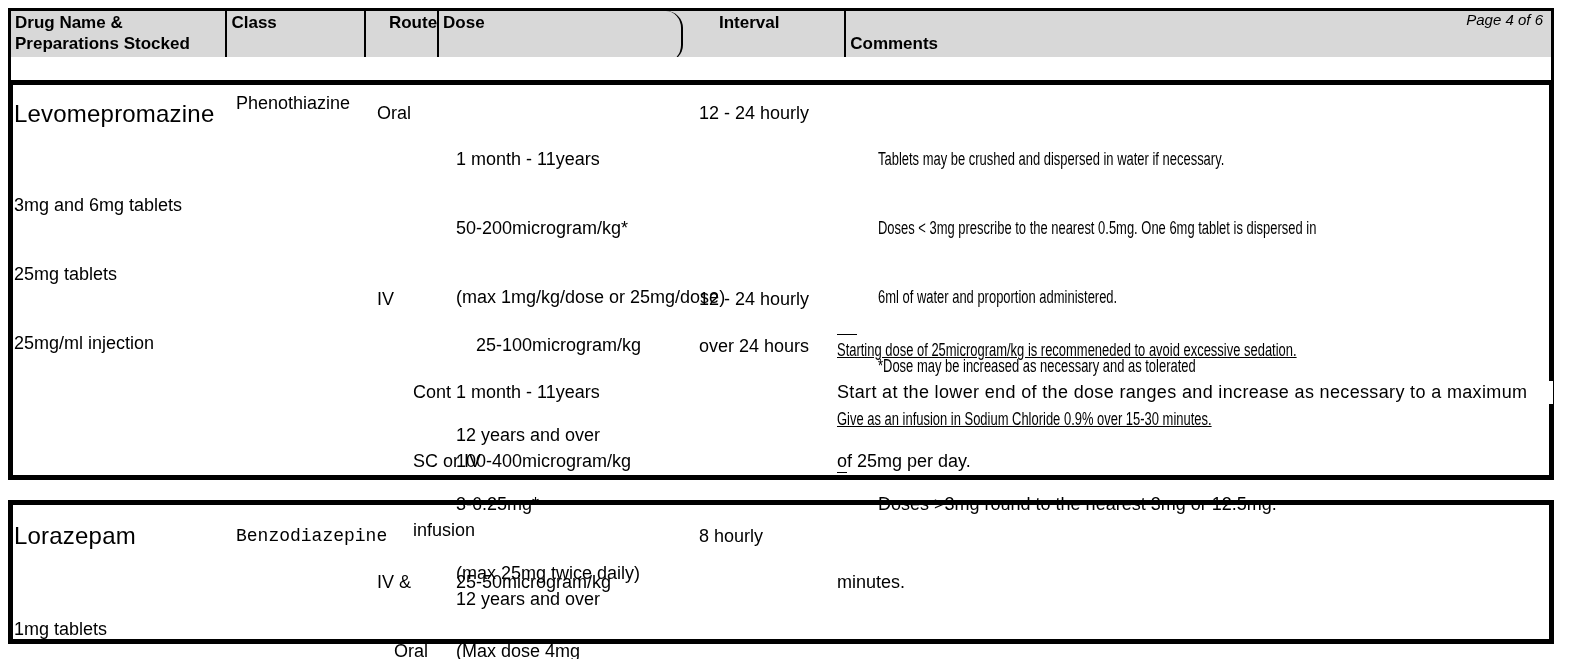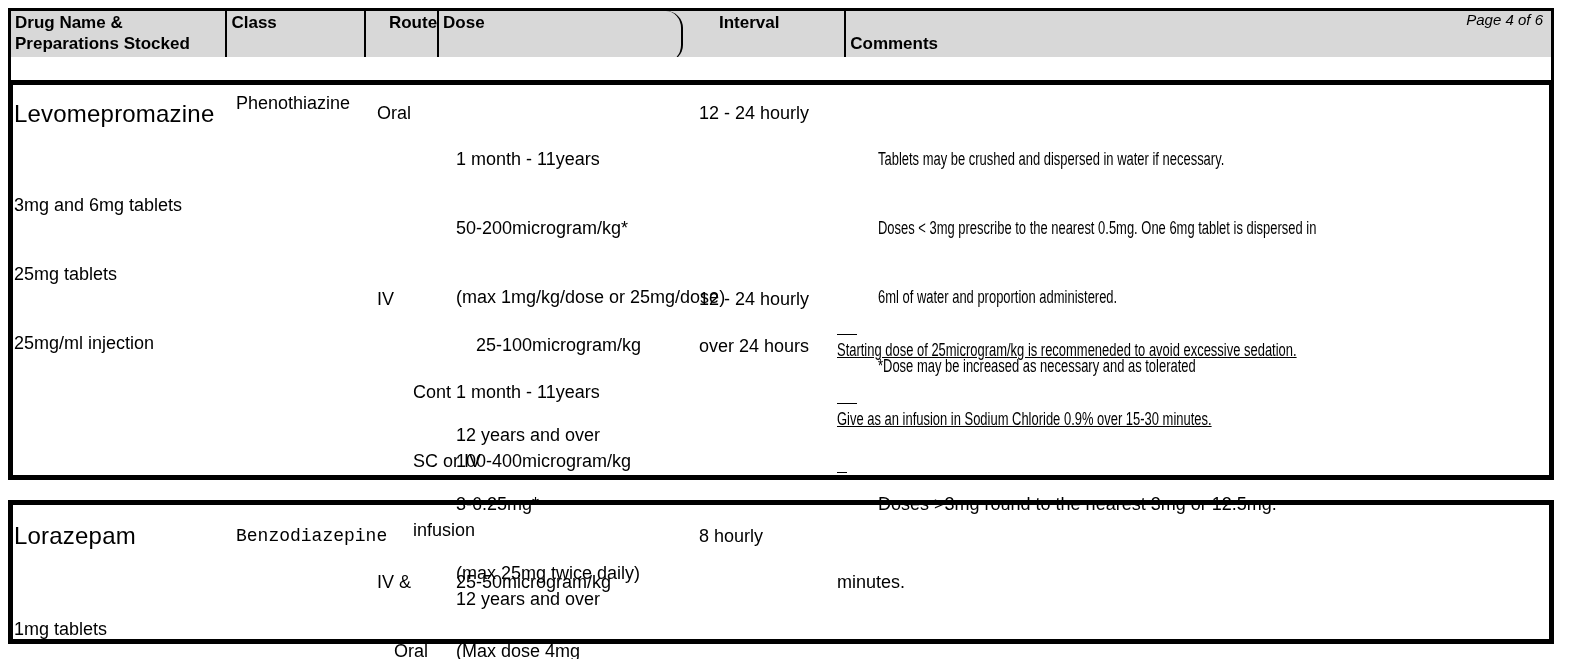--- a/index.html
+++ b/index.html
@@ -138,20 +138,24 @@
     <div class="line">infusion</div>
   </div>
   <div class="t" style="left:456px;top:335px;">
     <div class="line u">1 month - 11years</div>
     <div class="line">100-400microgram/kg</div>
     <div class="line"></div>
     <div class="line u">12 years and over</div>
     <div class="line">5-25mg</div>
   </div>
   <div class="t" style="left:699px;top:335px;">over 24 hours</div>
+  <div class="t" style="left:837px;top:335px;">
+    <div class="line ovf">Start at the lower end of the dose ranges and increase as necessary to a maximum</div>
+    <div class="line">of 25mg per day.</div>
+  </div>
 
   <div class="t name" style="left:14px;top:523px;">Lorazepam</div>
   <div class="t" style="left:14px;top:572px;">
     <div class="line">1mg tablets</div>
     
   </div>
   <div class="t" style="left:236px;top:525px;font-family:Liberation Mono, monospace;">Benzodiazepine</div>
   <div class="t" style="left:377px;top:525px;">
     <div class="line">IV &amp;</div>
     <div class="line ind">Oral</div>

